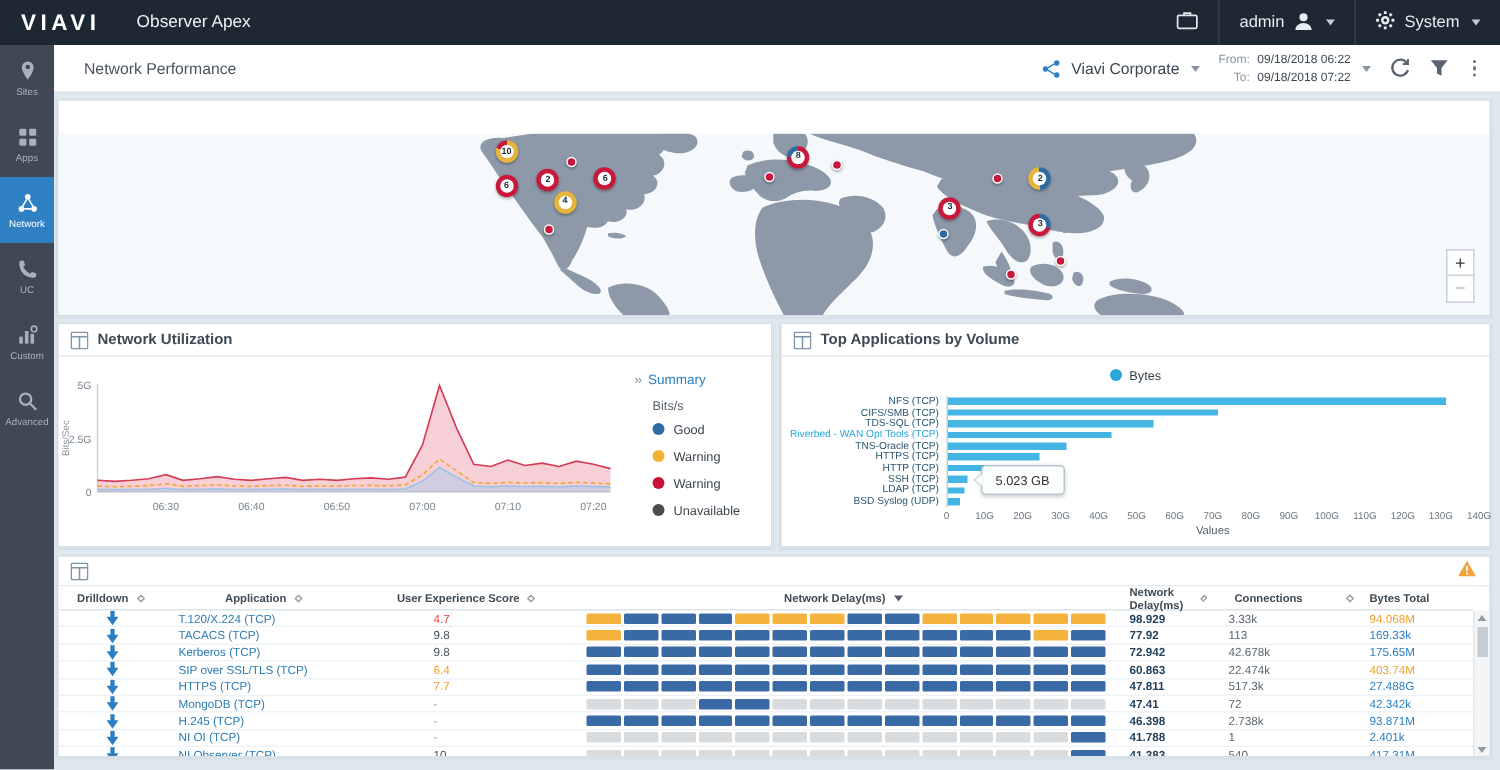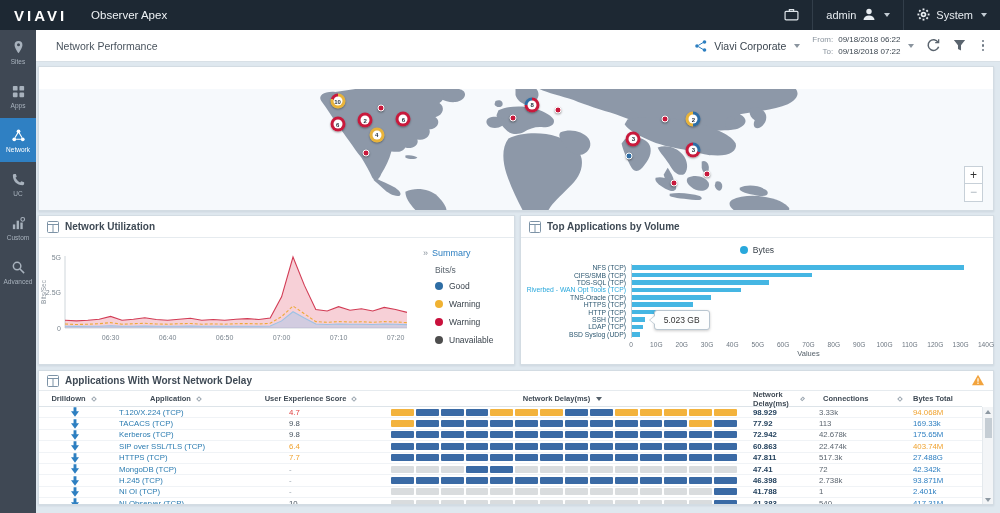--- a/index.html
+++ b/index.html
@@ -491,21 +491,20 @@
   </div>
 </div>
 
 <div class="panel" id="panel-table">
   <div class="panel-header" style="height:20px;">
     <svg width="12" height="12" viewBox="0 0 12 12" fill="none" stroke="#7d93a6">
         <rect x="0.5" y="0.5" width="11" height="11" rx="1"></rect>
         <line x1="0.5" y1="3.5" x2="11.5" y2="3.5"></line>
         <line x1="6" y1="3.5" x2="6" y2="11.5"></line>
       </svg>
-    <span class="panel-title">Applications With Worst Network Delay</span>
     <span class="warn">
       <svg width="14" height="12" viewBox="0 0 16 14">
           <path d="M8 1 L15 13 H1 Z" fill="#f2a33c"></path>
           <rect x="7.3" y="5" width="1.4" height="4" fill="#fff"></rect>
           <rect x="7.3" y="10" width="1.4" height="1.6" fill="#fff"></rect>
         </svg>
     </span>
   </div>
   <div class="tbl-colhead">
     <div class="td c-drill th-cell th-center">

